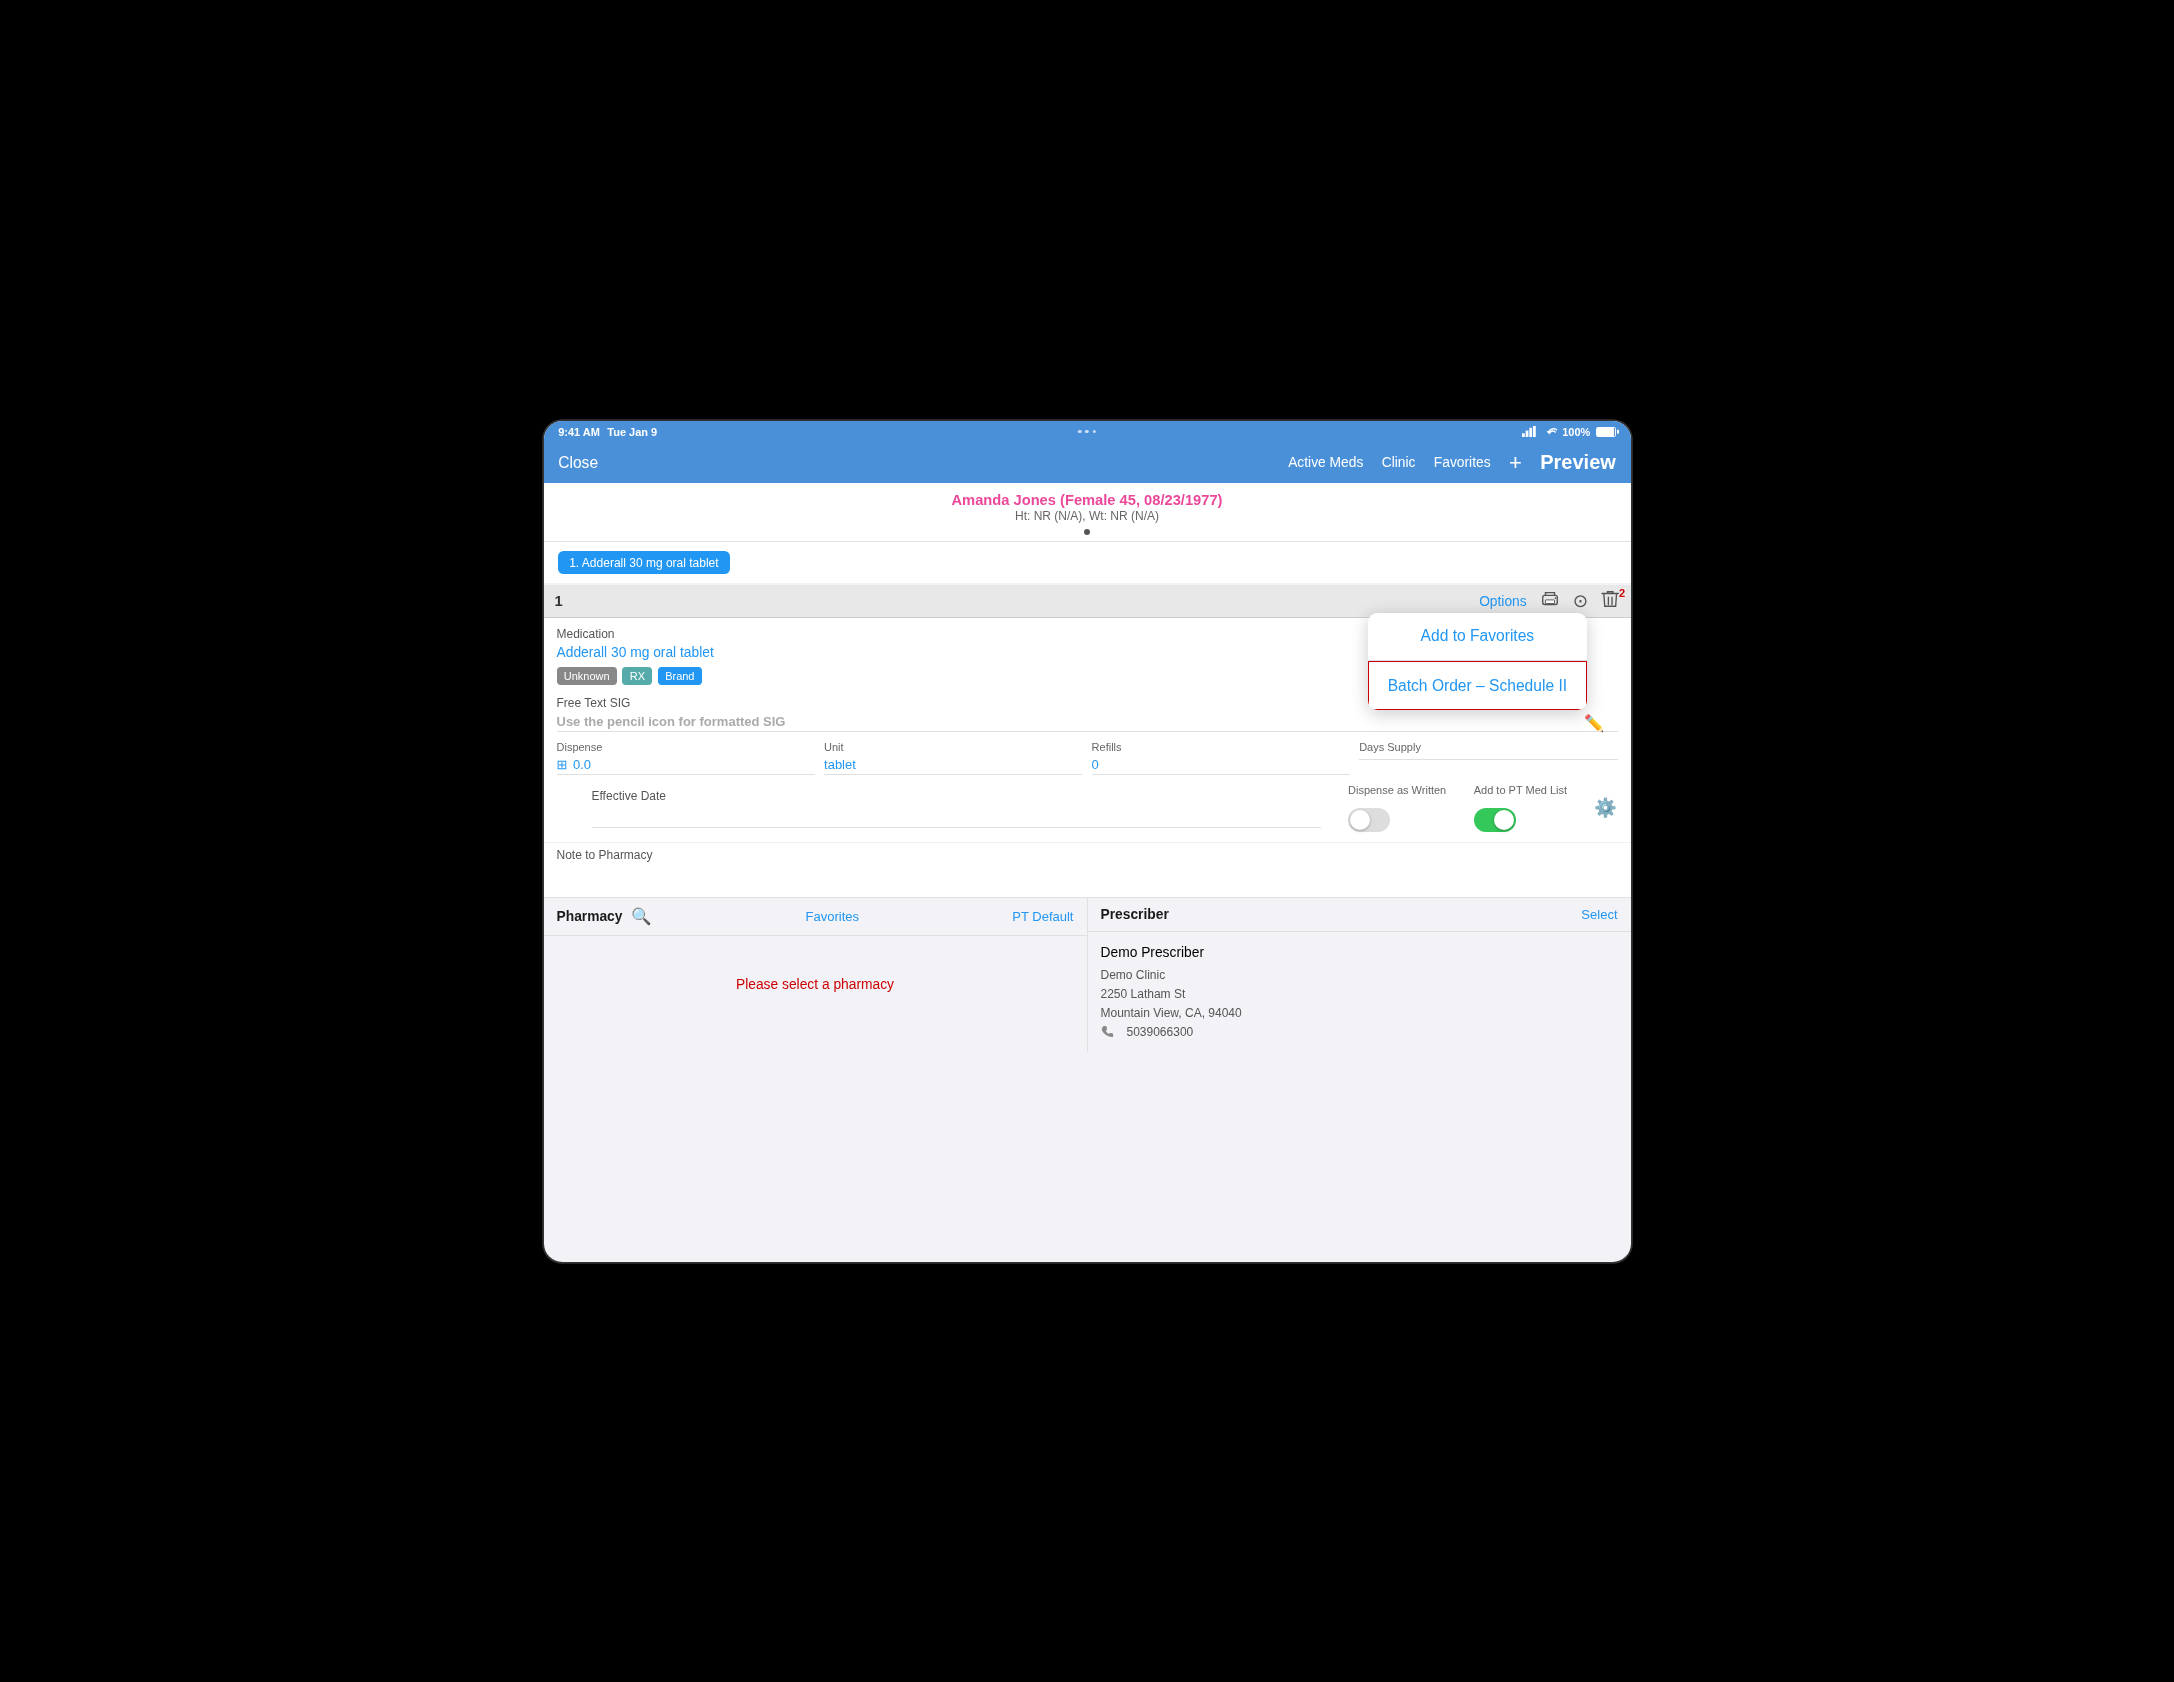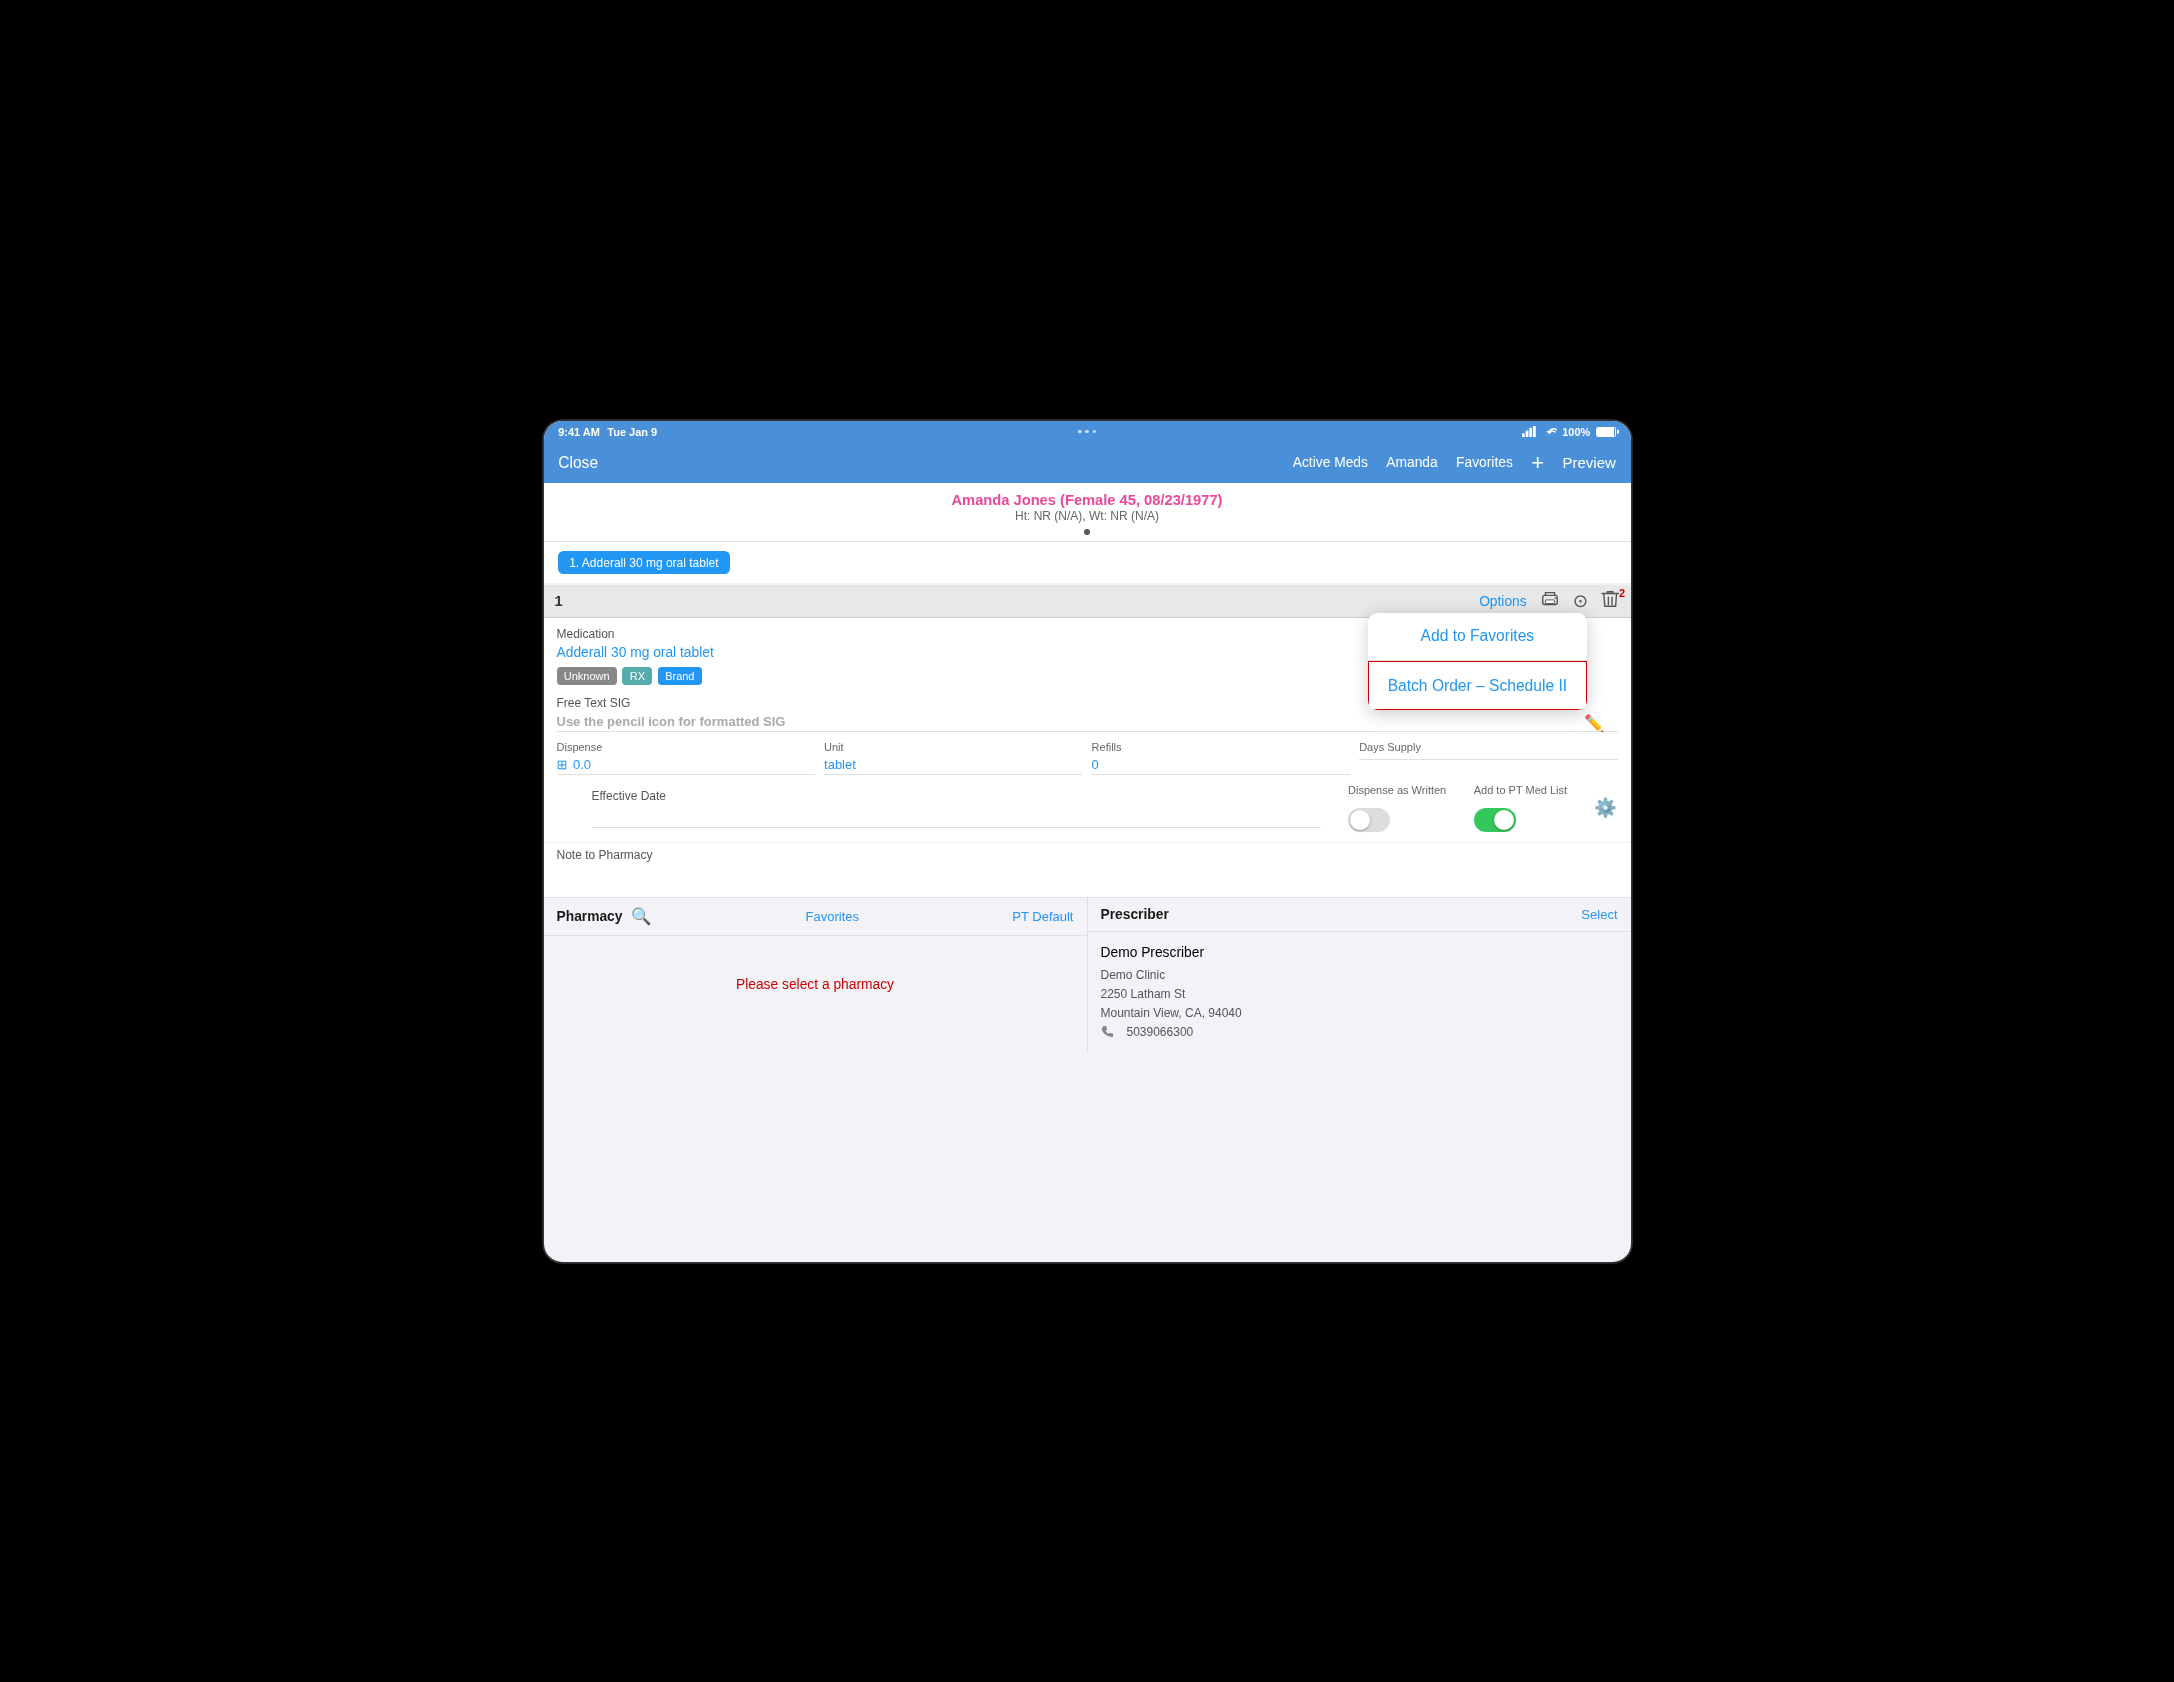--- a/index.html
+++ b/index.html
@@ -61,22 +61,22 @@
       display: flex;
       align-items: center;
       gap: 18.4px;
     }
     .nav-right span {
       color: white;
       font-size: 13.8px;
       cursor: pointer;
     }
     .nav-right .preview-btn {
-      font-weight: 400;
-      font-size: 15px;
+      font-weight: 700;
+      font-size: 20px;
     }
     .nav-right .plus-btn {
       font-size: 22px;
       font-weight: 300;
     }
     
     .patient-header {
       background: white;
       text-align: center;
       padding: 9.2px 0 5.5px;
@@ -416,21 +416,21 @@
       </div>
     </div>
   </div>
 
   <div class="nav-bar">
     <div class="nav-left">
       <button class="close-btn">Close</button>
     </div>
     <div class="nav-right">
       <span>Active Meds</span>
-      <span>Amanda</span>
+      <span>Clinic</span>
       <span>Favorites</span>
       <span class="plus-btn">+</span>
       <span class="preview-btn">Preview</span>
     </div>
   </div>
 
   <div class="patient-header">
     <div class="patient-name">Amanda Jones (Female 45, 08/23/1977)</div>
     <div class="patient-info">Ht: NR  (N/A), Wt: NR  (N/A)</div>
     <div class="page-indicator">

